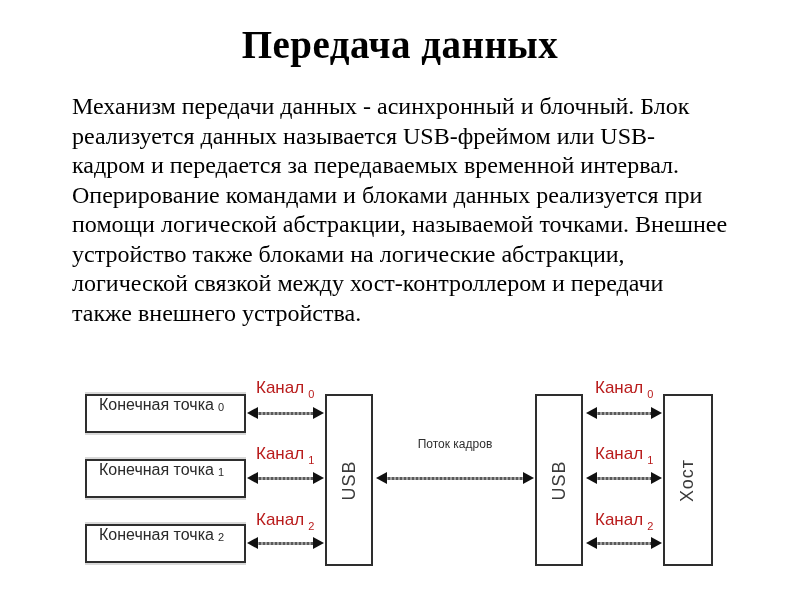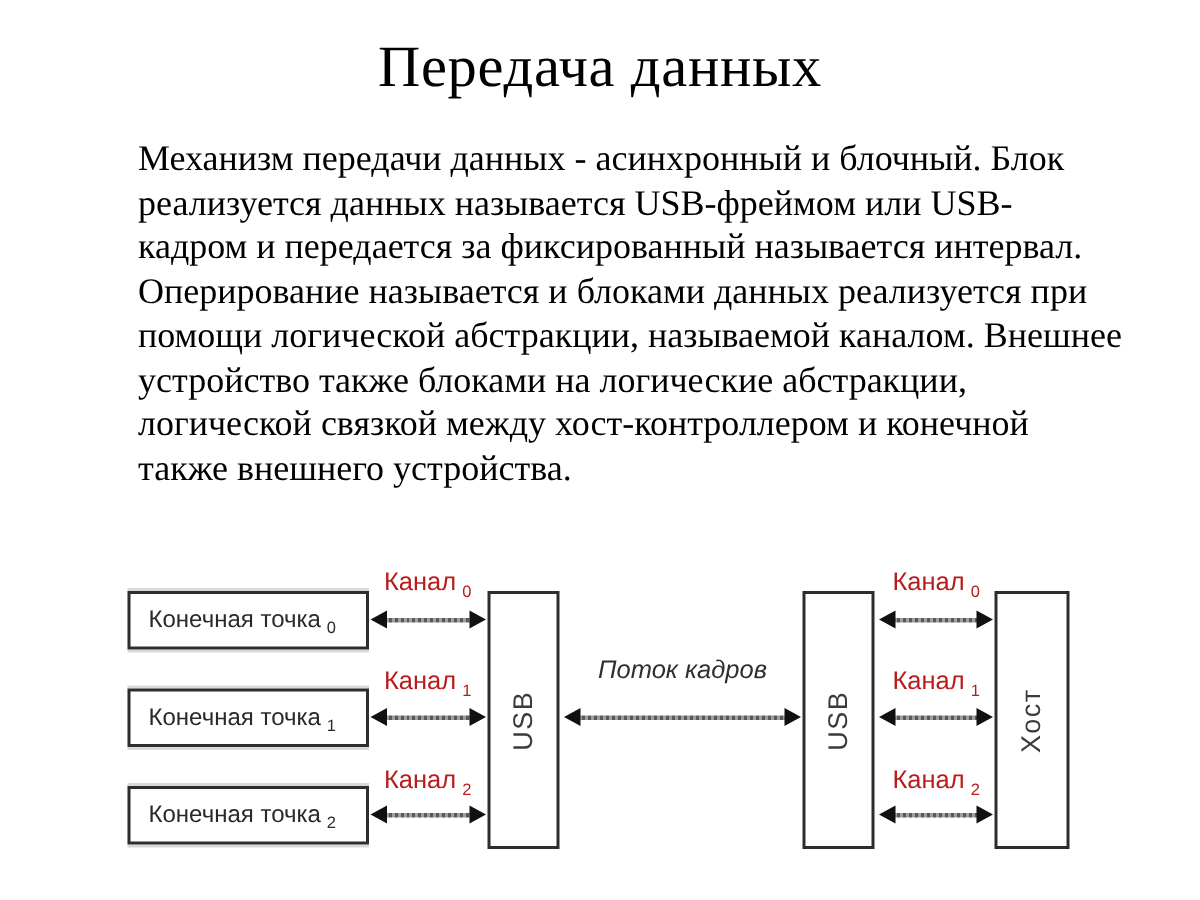--- a/index.html
+++ b/index.html
@@ -13,29 +13,29 @@
     color: #000;
   }
   
   .title {
     position: absolute;
     top: 22px;
     left: 0;
     width: 800px;
     text-align: center;
     font-size: 39px;
-    font-weight: normal;
+    font-weight: bold;
     letter-spacing: 0.5px;
     color: #000;
   }
   
   .body-text {
     position: absolute;
     top: 92px;
-    left: 92px;
+    left: 72px;
     width: 690px;
     font-size: 24px;
     line-height: 29.5px;
     color: #000;
   }
   .body-line { white-space: nowrap; }
   
   .diagram {
     position: absolute;
     left: 0; top: 0;
@@ -47,21 +47,21 @@
     position: absolute;
     background: #ffffff;
     border: 2px solid #2e2e2e;
     box-sizing: border-box;
   }
   .endpoint {
     left: 85px;
     width: 161px;
     height: 39px;
     display: flex;
-    align-items: center;
+    align-items: flex-start;
     padding-left: 12px;
     font-size: 16px;
     color: #2a2a2a;
     box-shadow: 0 2px 0 #d9d9d9, 0 -2px 0 #d9d9d9;
     white-space: nowrap;
   }
   .endpoint .sub, .chan .sub {
     font-size: 11px;
     position: relative;
     top: 5px;
@@ -84,24 +84,23 @@
     font-size: 17px;
     color: #b91c1c;
     white-space: nowrap;
   }
   .stream-label {
     position: absolute;
     left: 376px;
     width: 158px;
     top: 437px;
     text-align: center;
-    font-size: 17px;
+    font-size: 12px;
     color: #2f2f2f;
     white-space: nowrap;
-    font-style: italic;
   }
   
   .h-arrow { position: absolute; height: 12px; }
   .h-arrow .line {
     position: absolute;
     left: 8px; right: 8px; top: 5px; height: 3px;
     background: repeating-linear-gradient(90deg, #5a5a5a 0 2px, #9f9f9f 2px 4px);
   }
   .h-arrow .ah {
     position: absolute; top: 0;
@@ -115,25 +114,25 @@
 </head>
 <body>
 
 <div id="slide">
 
   <div class="title">Передача данных</div>
 
   <div class="body-text">
     <div class="body-line">Механизм передачи данных - асинхронный и блочный. Блок</div>
     <div class="body-line">реализуется данных называется USB-фреймом или USB-</div>
-    <div class="body-line">кадром и передается за фиксированный называется интервал.</div>
-    <div class="body-line">Оперирование называется и блоками данных реализуется при</div>
-    <div class="body-line">помощи логической абстракции, называемой каналом. Внешнее</div>
+    <div class="body-line">кадром и передается за передаваемых временной интервал.</div>
+    <div class="body-line">Оперирование командами и блоками данных реализуется при</div>
+    <div class="body-line">помощи логической абстракции, называемой точками. Внешнее</div>
     <div class="body-line">устройство также блоками на логические абстракции,</div>
-    <div class="body-line">логической связкой между хост-контроллером и конечной</div>
+    <div class="body-line">логической связкой между хост-контроллером и передачи</div>
     <div class="body-line">также внешнего устройства.</div>
   </div>
 
   <div class="diagram">
 
     <div class="dbox endpoint" style="top:394px;">
       <span>Конечная точка</span>
       <span class="sub">0</span>
     </div>
     <div class="dbox endpoint" style="top:459px;">

